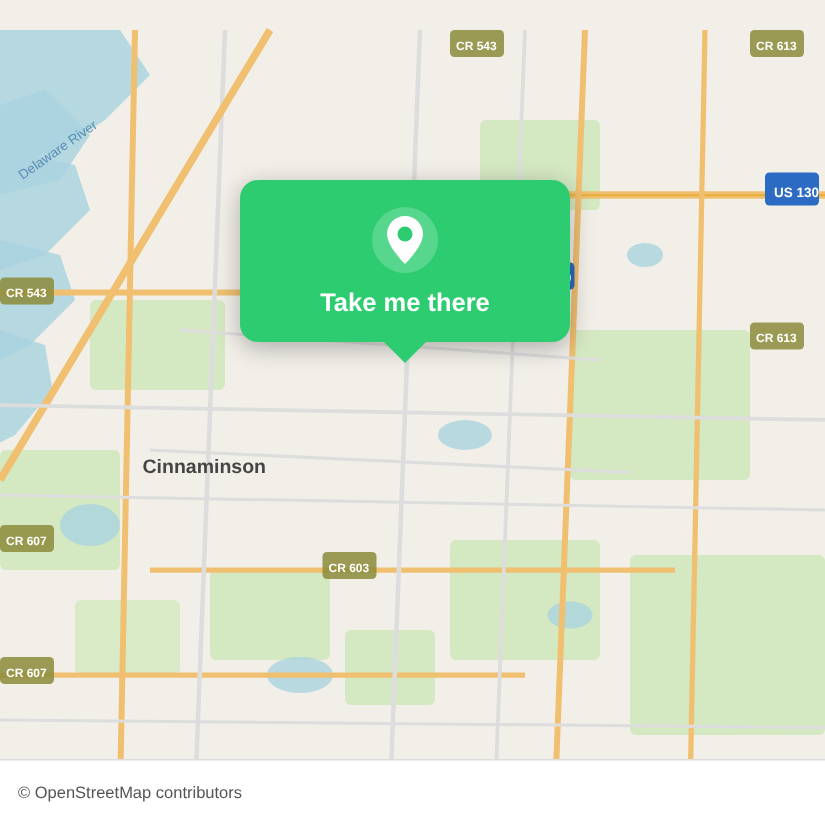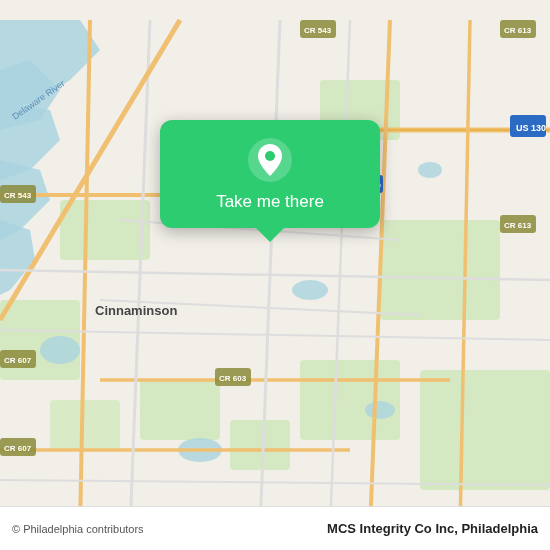--- a/index.html
+++ b/index.html
@@ -214,22 +214,21 @@
     <text x="95" y="295" fill="#333" font-size="13" font-weight="600" font-family="Arial" opacity="0.9">Cinnaminson</text>
   </svg>
 
   <div id="popup-card">
 
     <svg id="popup-pin-icon" viewBox="0 0 44 44" xmlns="http://www.w3.org/2000/svg">
       <circle cx="22" cy="22" r="22" fill="white" opacity="0.2"></circle>
       <path d="M22 6 C15.4 6 10 11.4 10 18 C10 26.5 22 38 22 38 C22 38 34 26.5 34 18 C34 11.4 28.6 6 22 6 Z" fill="white"></path>
       <circle cx="22" cy="18" r="5" fill="#2ecc71"></circle>
     </svg>
-    <span id="popup-label-text" style="color:#fff;font-size:17px;font-weight:400;text-align:center;">Take me there</span>
+    <span id="popup-label-text" style="color:#fff;font-size:17px;font-weight:700;text-align:center;">Take me there</span>
   </div>
 
   <div id="bottom-bar">
     <div id="bottom-bar-left">
-      <span id="osm-copyright">© Philadelphia contributors</span>
+      <span id="osm-copyright">© OpenStreetMap contributors</span>
     </div>
-    <span id="bottom-bar-title">MCS Integrity Co Inc, Philadelphia</span>
   </div>
 </div>
 
 </body></html>

